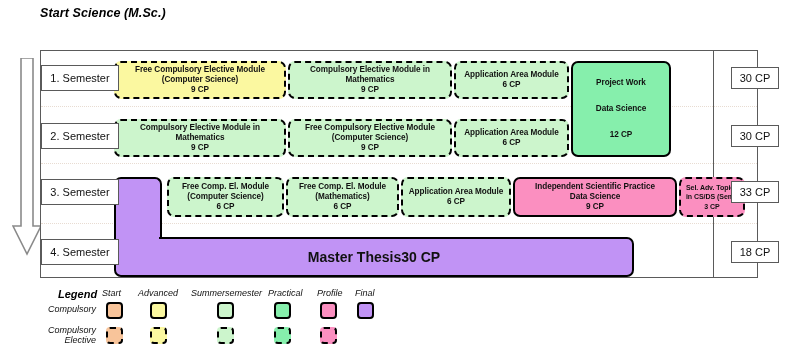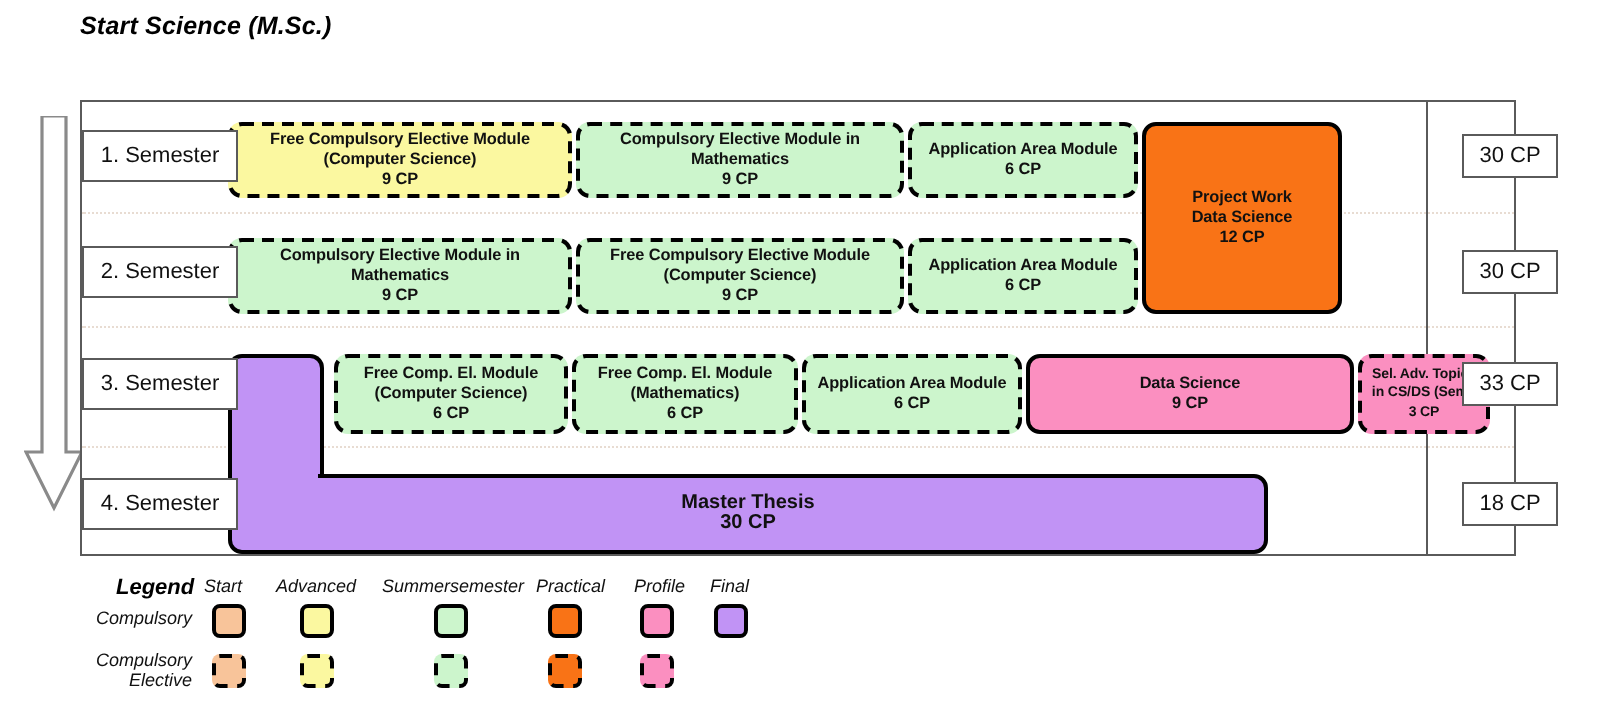--- a/index.html
+++ b/index.html
@@ -58,43 +58,43 @@
     text-align:center;color:#111;font-weight:bold;
     font-size:8.2px;line-height:10.3px;letter-spacing:-.05px;
     padding:0 3px;
   }
   .mod .ln{display:block;white-space:nowrap;}
   .mod.solid{border:2.2px solid #000;}
   .mod.dashed{border:2.2px dashed #000;}
 
   .c-green{background:#ccf5cc;}
   .c-yellow{background:#fbf8a0;}
-  .c-cyan{background:#f97316;}
+  .c-cyan{background:#86efac;gap:16px;}
   .c-pink{background:#fb8fc0;}
   .c-purple{background:#c193f5;}
   .c-orange{background:#f8c49a;}
 
   
   #thesis-wrap{position:absolute;z-index:4;}
   .thesis-part{
     position:absolute;background:#c193f5;border:2.4px solid #000;box-sizing:border-box;
   }
   #thesis-col{ 
     left:0;top:0;width:48px;height:72px;border-radius:7px 7px 0 0;border-bottom:none;
   }
   #thesis-bar{ 
     left:0;top:60px;width:520px;height:40px;border-radius:0 7px 7px 7px;
   }
   #thesis-patch{ 
     left:2.4px;top:58px;width:43px;height:8px;background:#c193f5;border:none;
   }
   #thesis-text{
     position:absolute;left:0;top:60px;width:520px;height:40px;
-    display:flex;flex-direction:column;align-items:center;justify-content:center;
-    font-size:10px;line-height:10.5px;font-weight:bold;color:#111;z-index:5;
+    display:flex;flex-direction:row;align-items:center;justify-content:center;
+    font-size:14px;line-height:10.5px;font-weight:bold;color:#111;z-index:5;
   }
 
   
   #down-arrow{position:absolute;left:12px;top:58px;width:30px;height:200px;}
 
   
   #legend{position:absolute;left:40px;top:285px;width:340px;height:68px;font-style:italic;}
   .legend-title{
     position:absolute;left:18px;top:3px;font-size:11px;font-weight:bold;color:#000;
   }
@@ -192,20 +192,21 @@
     <span class="ln">(Mathematics)</span>
     <span class="ln">6 CP</span>
   </div>
 
   <div class="mod dashed c-green" style="left:360px;top:126px;width:110px;height:40px">
     <span class="ln">Application Area Module</span>
     <span class="ln">6 CP</span>
   </div>
 
   <div class="mod solid c-pink" style="left:472px;top:126px;width:164px;height:40px">
+    <span class="ln">Independent Scientific Practice</span>
     <span class="ln">Data Science</span>
     <span class="ln">9 CP</span>
   </div>
 
   <div class="mod dashed c-pink" style="left:638px;top:126px;width:66px;height:40px;font-size:7px;line-height:9.2px">
     <span class="ln">Sel. Adv.  Topics</span>
     <span class="ln">in CS/DS (Sem.)</span>
     <span class="ln">3 CP</span>
   </div>
 

